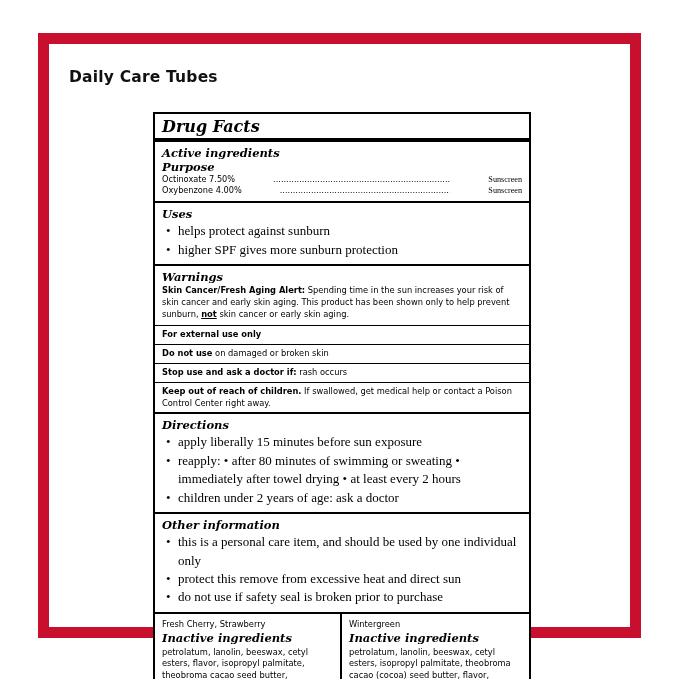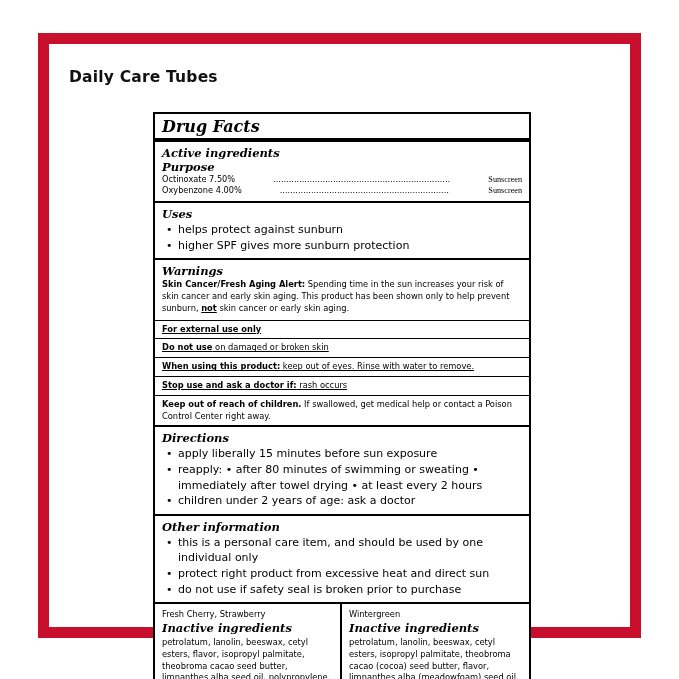--- a/index.html
+++ b/index.html
@@ -56,21 +56,20 @@
     box-sizing: border-box;
   }
   .rule-thick {
     border-bottom: 4px solid #000;
   }
   .rule-med {
     border-bottom: 2.5px solid #000;
   }
   .rule-thin {
     border-bottom: 1px solid #000;
-    text-decoration: underline;
   }
 
   .df-title {
     font-size: 16px;
     font-weight: bold;
     font-style: italic;
     font-family: "DejaVu Serif", serif;
     padding: 3px 7px 2px 7px;
   }
 
@@ -109,24 +108,25 @@
     margin: 0 1px;
   }
   .ing-purpose { flex: 0 0 auto; font-family: Liberation Serif, serif; }
 
   ul.bl {
     margin: 1px 0 0 0;
     padding: 0 0 0 12px;
     list-style: none;
   }
   ul.bl li {
-    font-size: 11px;
+    font-size: 13px;
     line-height: 1.42;
     position: relative;
     padding-left: 4px;
+    font-family: Liberation Serif, serif;
   }
   ul.bl li:before {
     content: "\2022";
     position: absolute;
     left: -8px;
     top: 0;
   }
   .ptext {
     font-size: 8.3px;
     line-height: 1.42;
@@ -202,23 +202,20 @@
     <div class="sect">
       <div class="sect-head">Warnings</div>
       <p class="ptext"><span class="b">Skin Cancer/Fresh Aging Alert:</span><span> Spending time in the sun increases your risk of skin cancer and early skin aging. This product has been shown only to help prevent sunburn, </span><span class="b u">not</span><span> skin cancer or early skin aging.</span></p>
     </div>
 
     <div class="sub rule-thin" style="border-top:1px solid #000;">
       <span class="b">For external use only</span><span></span>
     </div>
     <div class="sub rule-thin">
       <span class="b">Do not use</span><span> on damaged or broken skin</span>
-    </div>
-    <div class="sub rule-thin">
-      <span class="b">When using this product:</span><span> keep out of eyes. Rinse with water to remove.</span>
     </div>
     <div class="sub rule-thin">
       <span class="b">Stop use and ask a doctor if:</span><span> rash occurs</span>
     </div>
     <div class="sub rule-med">
       <span class="b">Keep out of reach of children.</span><span> If swallowed, get medical help or contact a Poison Control Center right away.</span>
     </div>
 
     <div class="sect rule-med">
       <div class="sect-head">Directions</div>
@@ -226,21 +223,21 @@
         <li>apply liberally 15 minutes before sun exposure</li>
         <li>reapply: • after 80 minutes of swimming or sweating • immediately after towel drying • at least every 2 hours</li>
         <li>children under 2 years of age: ask a doctor</li>
       </ul>
     </div>
 
     <div class="sect rule-med">
       <div class="sect-head">Other information</div>
       <ul class="bl">
         <li>this is a personal care item, and should be used by one individual only</li>
-        <li>protect right product from excessive heat and direct sun</li>
+        <li>protect this remove from excessive heat and direct sun</li>
         <li>do not use if safety seal is broken prior to purchase</li>
       </ul>
     </div>
 
     <div class="two-col">
       <div class="col left">
         <div class="flavor">Fresh Cherry, Strawberry</div>
         <div class="sect-head">Inactive ingredients</div>
         <p class="ptext">petrolatum, lanolin, beeswax, cetyl esters, flavor, isopropyl palmitate, theobroma cacao seed butter, limnanthes alba seed oil, polypropylene, isohexadecane, polyamide 8, polyhydroxystearic acid, stevia rebaudiana extract</p>
       </div>

